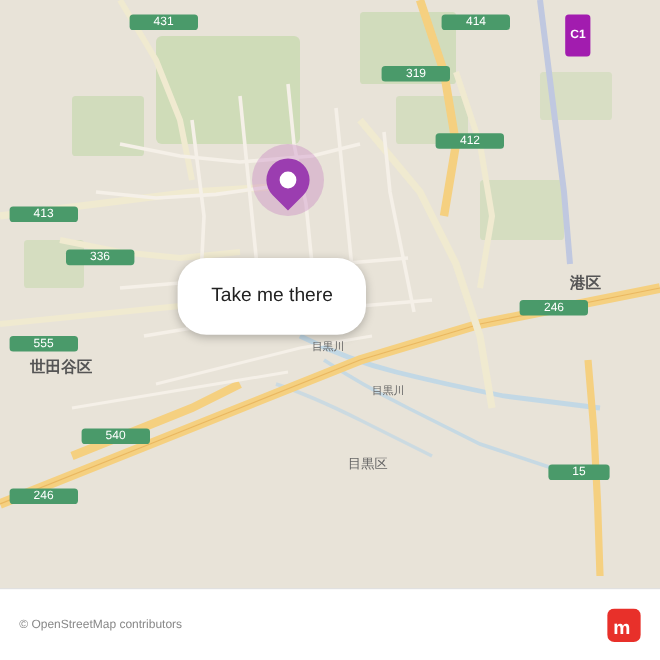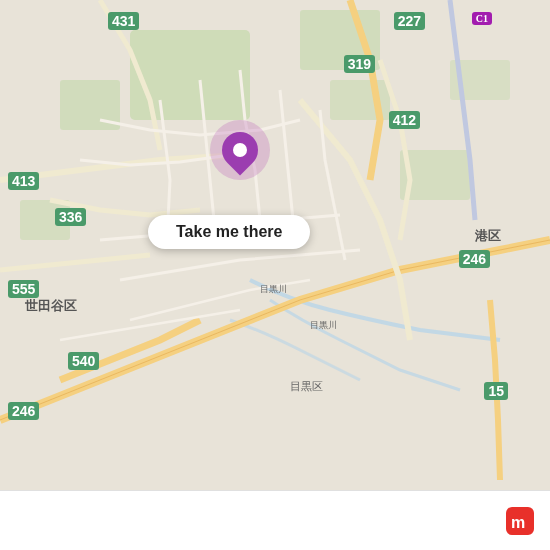--- a/index.html
+++ b/index.html
@@ -25,37 +25,36 @@
       top: 0; left: 0;
       width: 100%; height: 100%;
       background-color: #e8e3d8;
     }
 
     
     .road-label {
       position: absolute;
       background: #4a9a6a;
       color: white;
-      font-size: 14px;
-      font-weight: bold;
-      padding: 1px 4px;
+      font-size: 10px;
+      font-weight: normal;
+      padding: 1px 20px;
       border-radius: 3px;
       white-space: nowrap;
     }
 
     .road-label-blue {
       position: absolute;
       background: #a21caf;
       color: white;
       font-size: 10px;
       font-weight: bold;
-      padding: 1px 4px;
+      padding: 12px 4px;
       border-radius: 3px;
       white-space: nowrap;
-      font-family: Liberation Serif, serif;
     }
 
     
     .map-pin {
       position: absolute;
       top: 120px;
       left: 210px;
       display: flex;
       flex-direction: column;
       align-items: center;
@@ -92,23 +91,23 @@
     }
 
     
     .take-me-button {
       position: absolute;
       top: 215px;
       left: 148px;
       background: white;
       border: none;
       border-radius: 24px;
-      padding: 8px 28px;
+      padding: 23px 28px;
       font-size: 16px;
-      font-weight: 700;
+      font-weight: 400;
       color: #222;
       cursor: pointer;
       box-shadow: 0 2px 8px rgba(0,0,0,0.25);
       white-space: nowrap;
       z-index: 20;
     }
 
     
     .bottom-bar {
       position: absolute;
@@ -226,21 +225,21 @@
   </svg>
 
   <div class="road-label" style="bottom:70px;left:8px;">246</div>
 
   <div class="road-label" style="top:250px;right:60px;">246</div>
 
   <div class="road-label" style="top:172px;left:8px;">413</div>
 
   <div class="road-label" style="top:90px;right:130px;margin-top:21px;">412</div>
 
-  <div class="road-label" style="top:12px;right:125px;">227</div>
+  <div class="road-label" style="top:12px;right:125px;">414</div>
 
   <div class="road-label" style="top:12px;left:108px;">431</div>
 
   <div class="road-label" style="top:55px;right:175px;">319</div>
 
   <div class="road-label-blue" style="top:12px;right:58px;">C1</div>
 
   <div class="road-label" style="top:208px;left:55px;">336</div>
 
   <div class="road-label" style="bottom:120px;left:68px;">540</div>
@@ -256,20 +255,21 @@
       </div>
     </div>
   </div>
 
   <button class="take-me-button">Take me there</button>
 
 </div>
 
 <div class="bottom-bar">
   <div class="bottom-info">
+    <span class="bottom-copyright">© OpenStreetMap contributors</span>
   </div>
   <div class="moovit-logo">
 
     <svg width="28" height="28" viewBox="0 0 28 28">
       <rect width="28" height="28" rx="6" fill="#e8302a"></rect>
       <text x="5" y="21" font-size="16" font-weight="900" fill="white" font-family="Arial">m</text>
     </svg>
   </div>
 </div>
 

